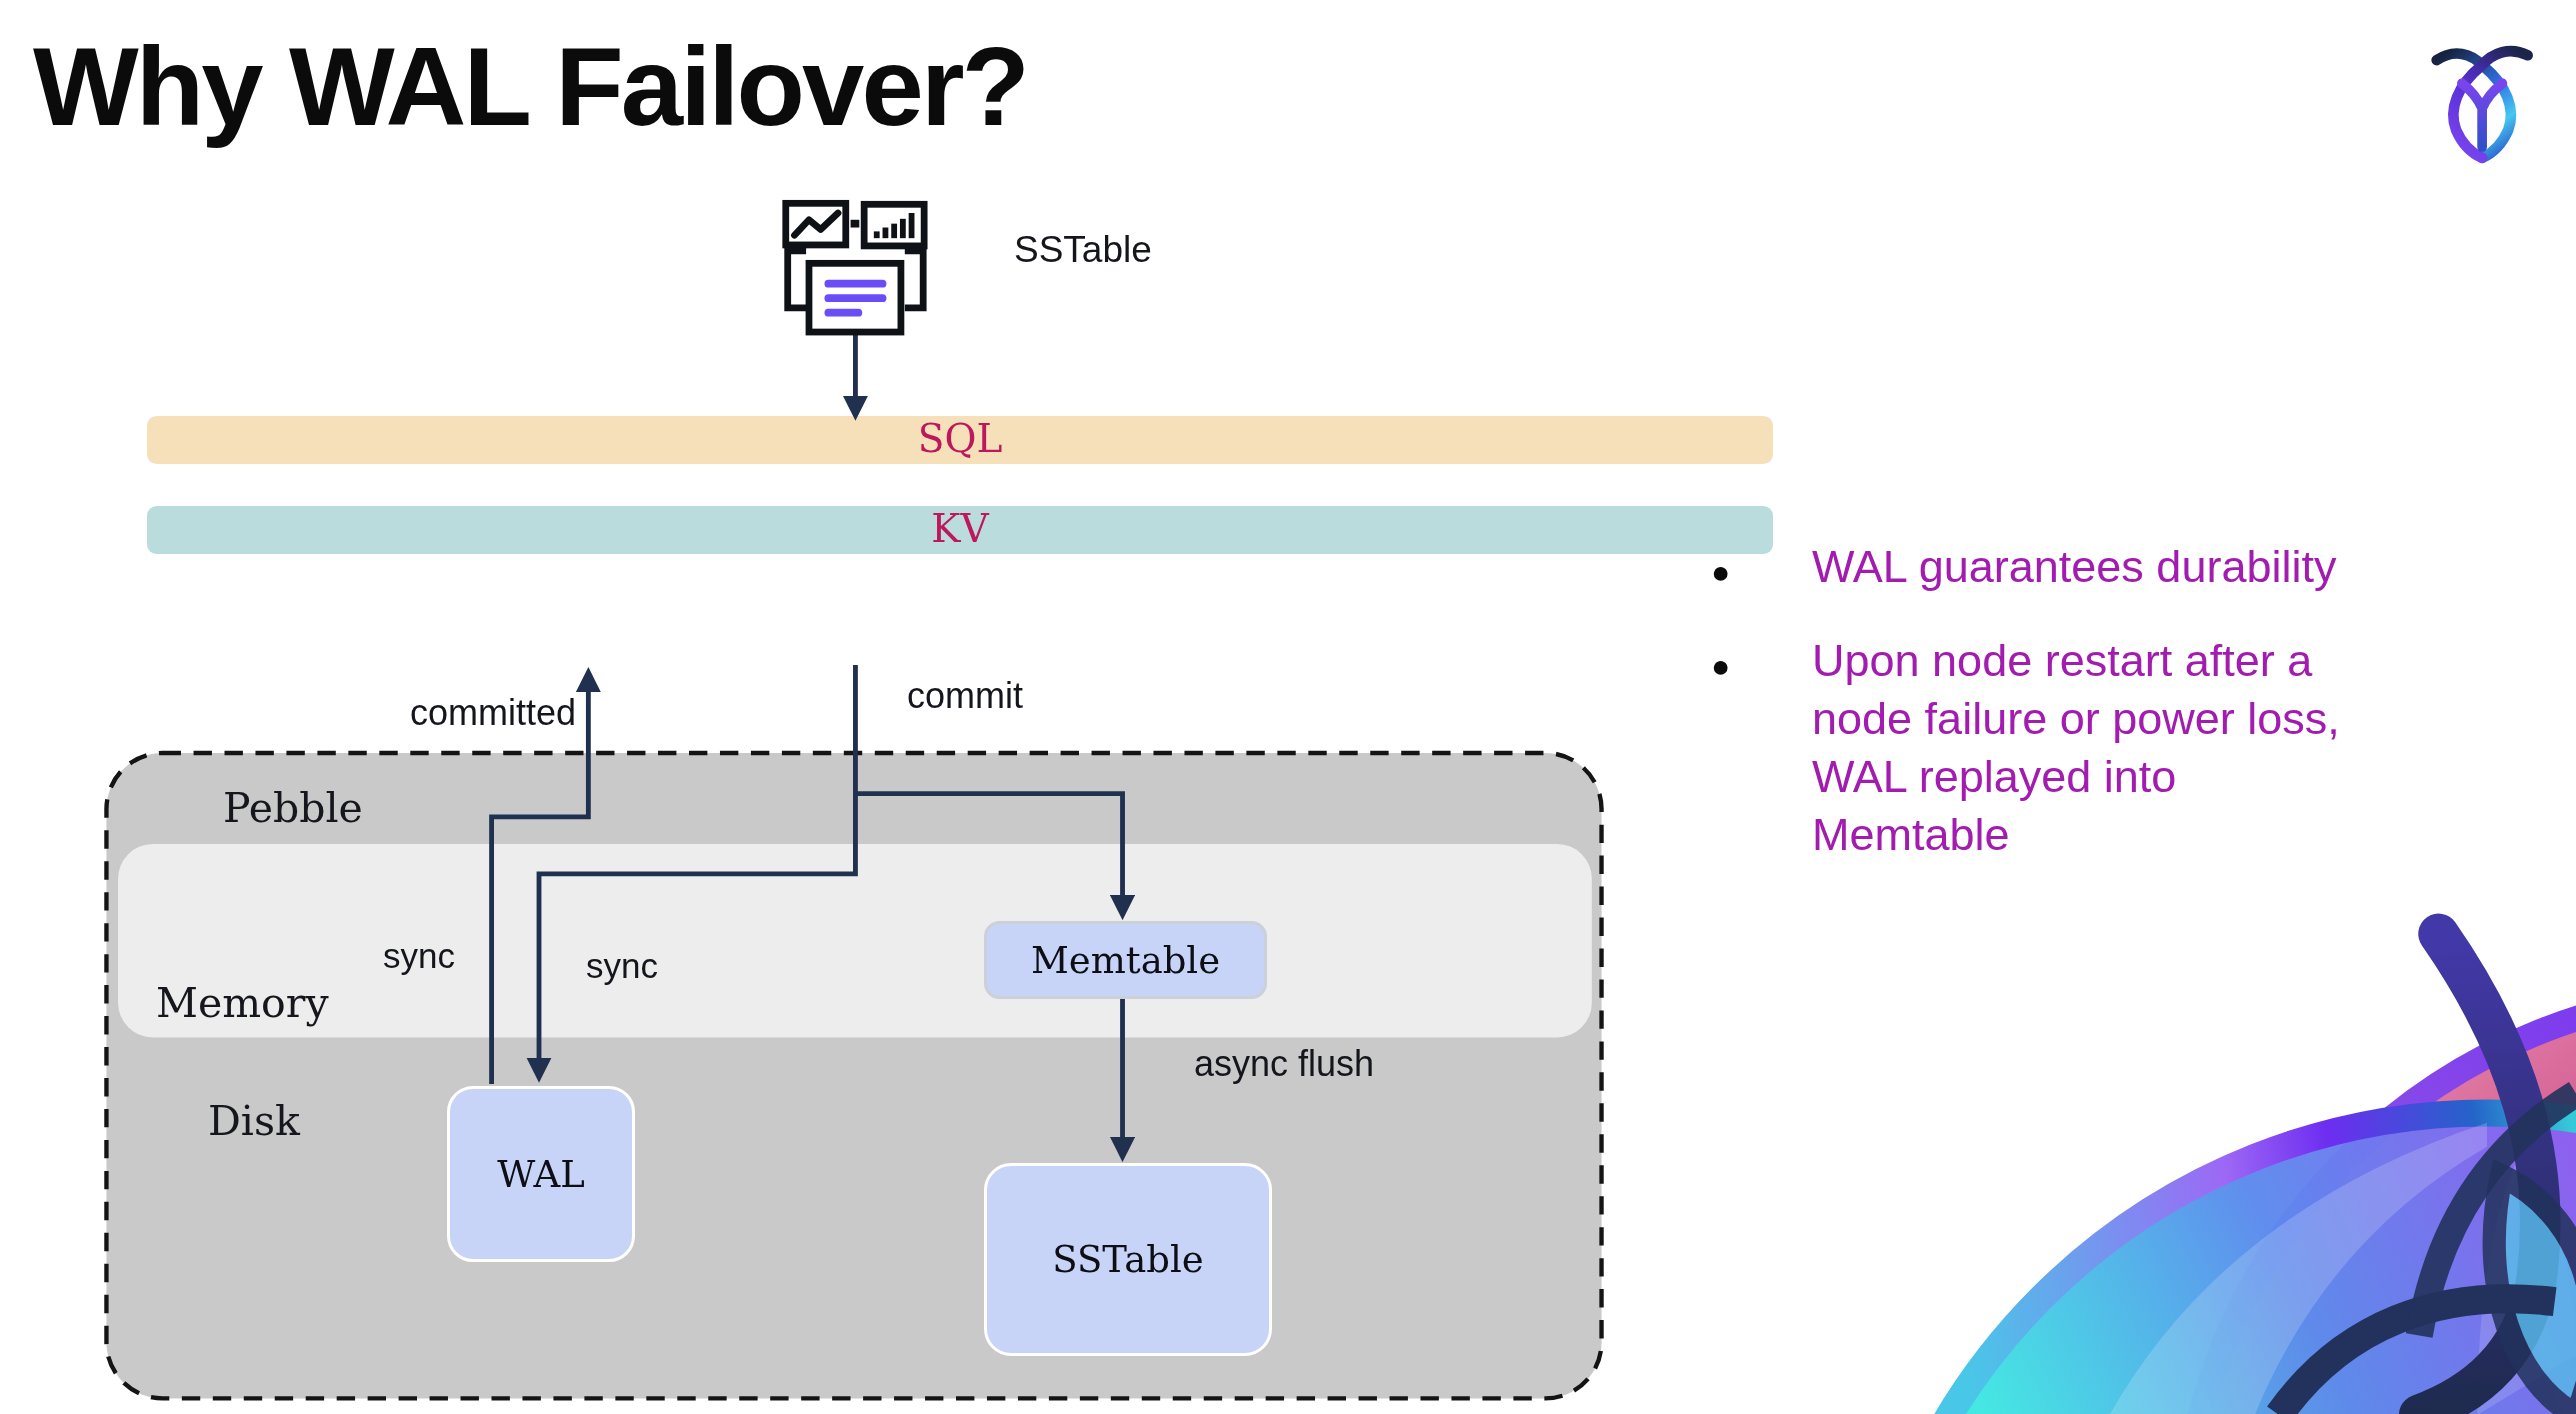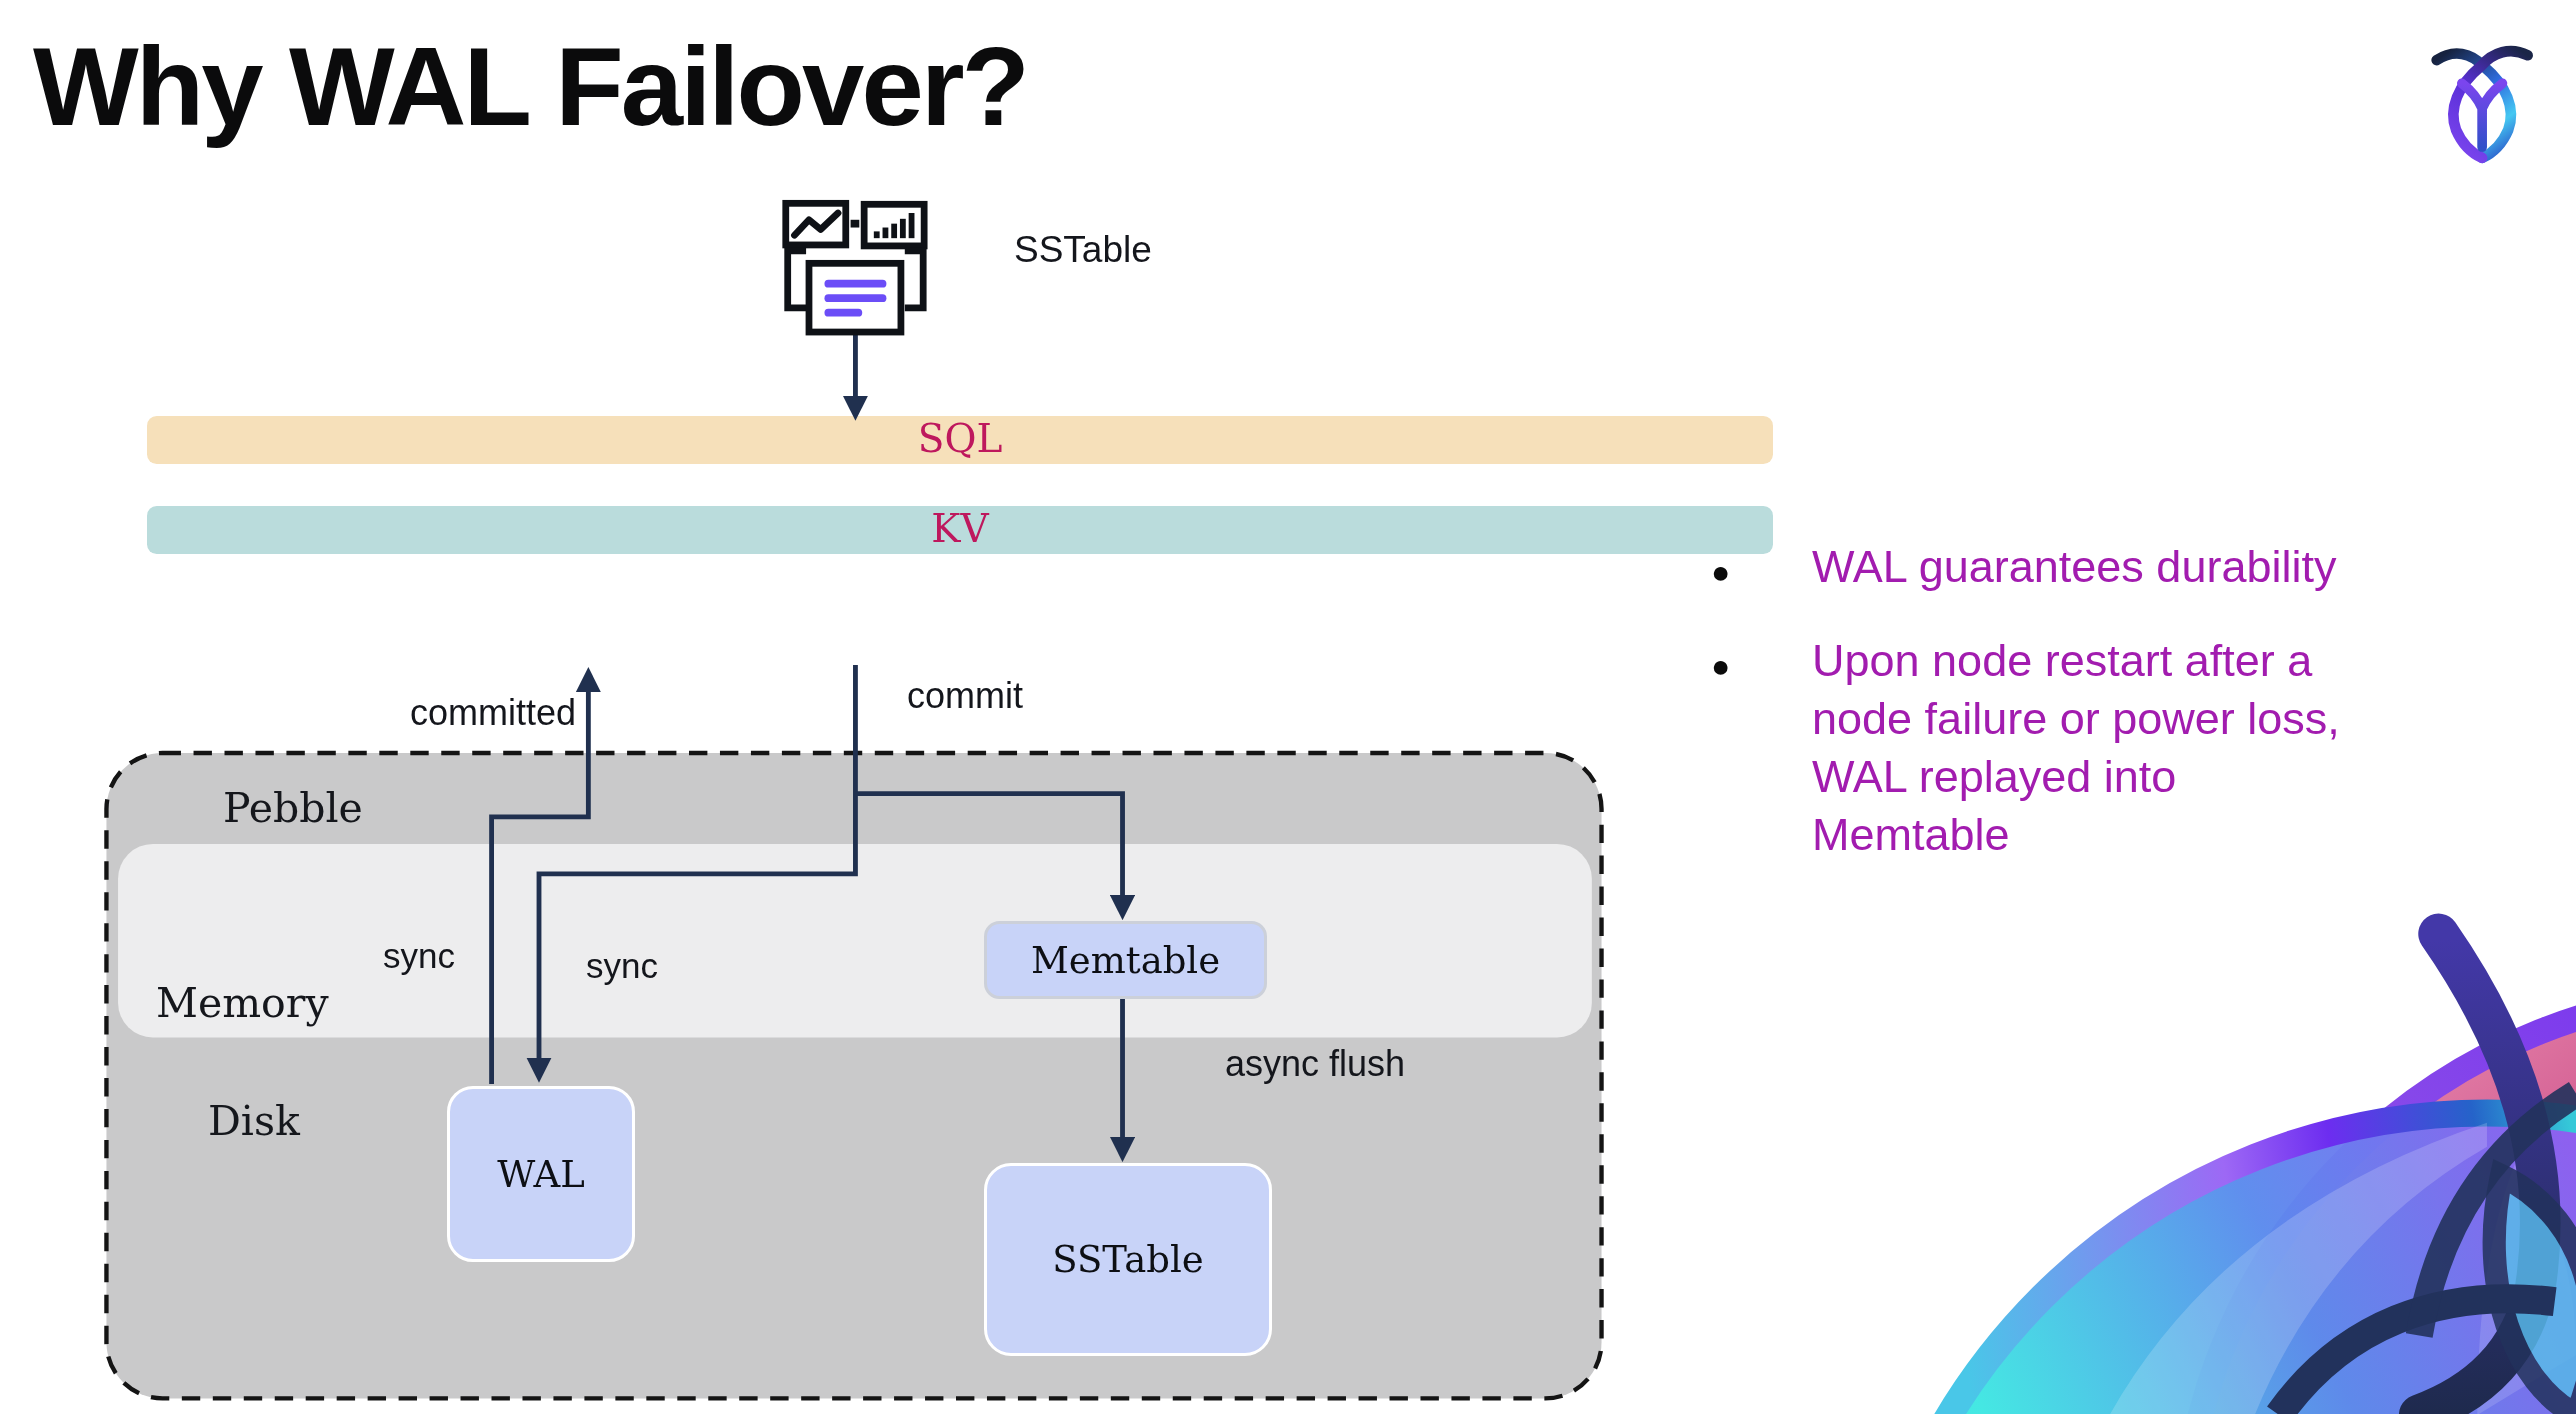--- a/index.html
+++ b/index.html
@@ -33,21 +33,21 @@
   .lbl-sans{font-size:36px;}
   .lbl-serif{font-family:"DejaVu Serif","Liberation Serif",serif;font-size:41px;color:#15171c;}
   .lbl-client{left:1014px;top:228px;font-size:37px;}
   .lbl-committed{left:368px;top:691px;width:208px;text-align:right;}
   .lbl-commit{left:907px;top:674px;}
   .lbl-pebble{left:223px;top:784px;}
   .lbl-memory{left:156px;top:979px;}
   .lbl-disk{left:208px;top:1097px;}
   .lbl-sync-l{left:383px;top:935px;font-size:35px;}
   .lbl-sync-r{left:586px;top:945px;font-size:35px;}
-  .lbl-async{left:1194px;top:1042px;margin-left:31px;}
+  .lbl-async{left:1194px;top:1042px;}
 
   
   .bullets{left:1709px;top:538px;width:677px;margin:0;padding:0;list-style:none;z-index:6;}
   .bullets li{position:relative;padding-left:103px;font-size:45px;line-height:58px;color:#a21caf;}
   .bullets li + li{margin-top:36px;}
   .bullets li::before{content:"\25CF";position:absolute;left:1.9px;top:4.8px;font-size:32px;color:#0b0b0b;}
 </style>
 </head>
 <body>
 

